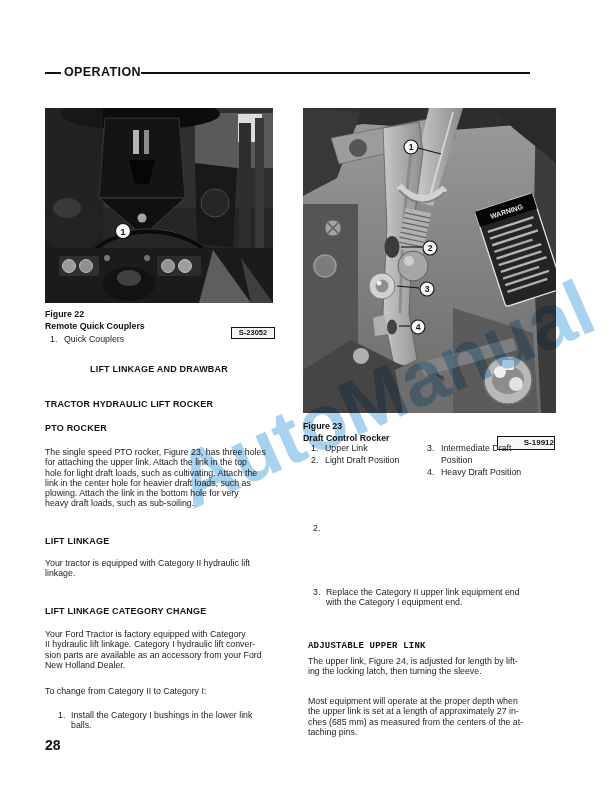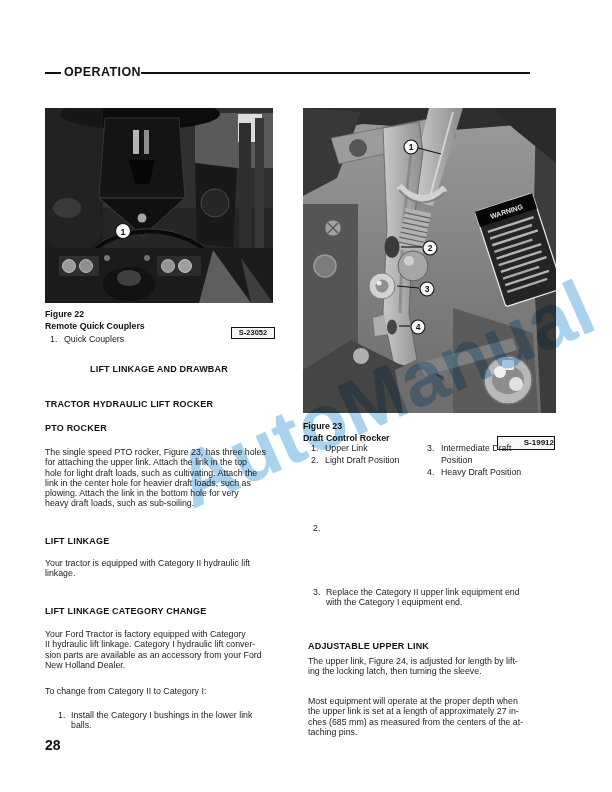--- a/index.html
+++ b/index.html
@@ -243,21 +243,21 @@
   <div class="pageno">28</div>
 
   <div class="list-row" style="left:313px;top:523px;width:244px;">
     <span class="list-num">2.</span>
   </div>
   <div class="list-row" style="left:313px;top:587px;width:244px;">
     <span class="list-num">3.</span>
     <span class="preline">Replace the Category II upper link equipment end
 with the Category I equipment end.</span>
   </div>
-  <div class="h-sec" style="left:308px;top:641px;">ADJUSTABLE UPPER LINK</div>
+  <div class="h-sec" style="left:308px;top:641px;font-family:Liberation Mono, monospace;">ADJUSTABLE UPPER LINK</div>
   <div class="body-txt" style="left:308px;top:656px;width:252px;">The upper link, Figure 24, is adjusted for length by lift-
 ing the locking latch, then turning the sleeve.</div>
   <div class="body-txt" style="left:308px;top:696px;width:252px;">Most equipment will operate at the proper depth when
 the upper link is set at a length of approximately 27 in-
 ches (685 mm) as measured from the centers of the at-
 taching pins.</div>
 
   <div class="watermark" style="color: rgb(168, 210, 238);">AutoManual</div>
 
 </div>

